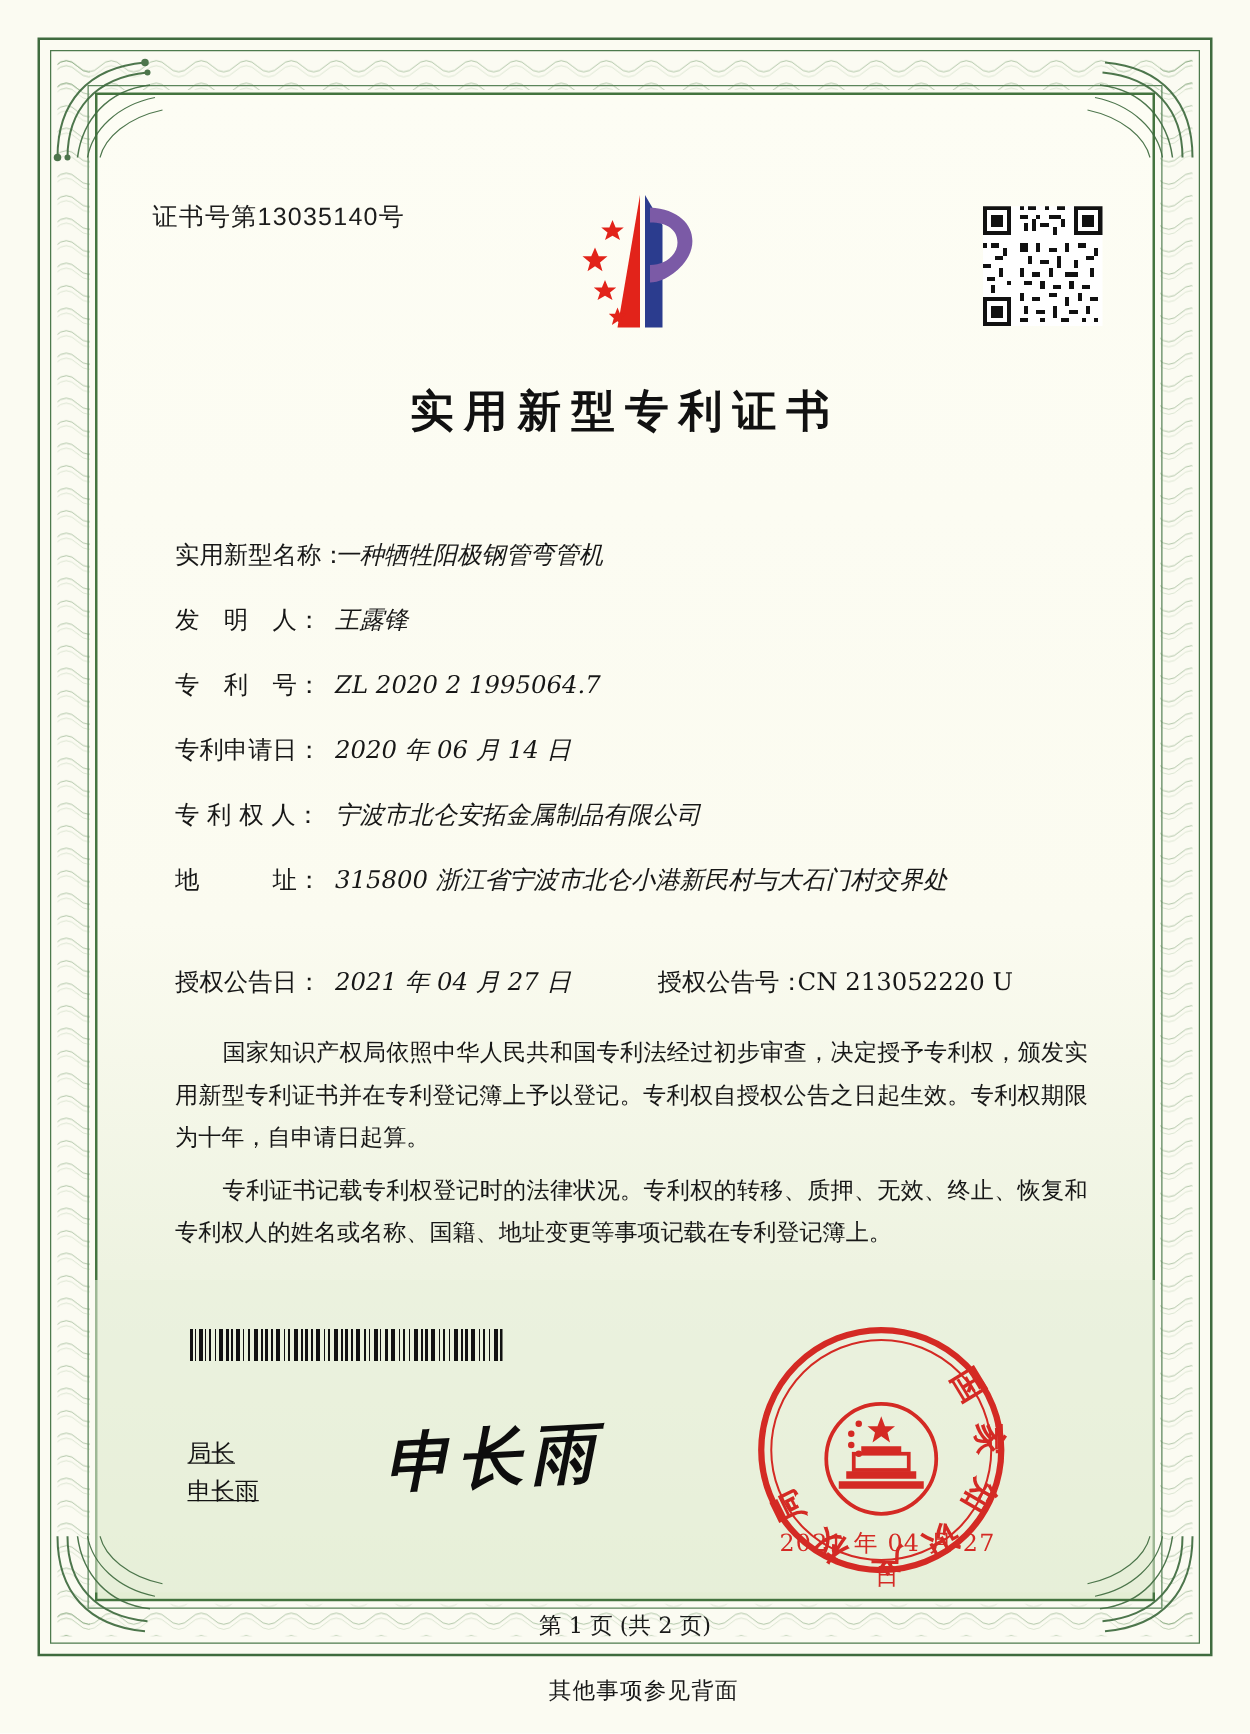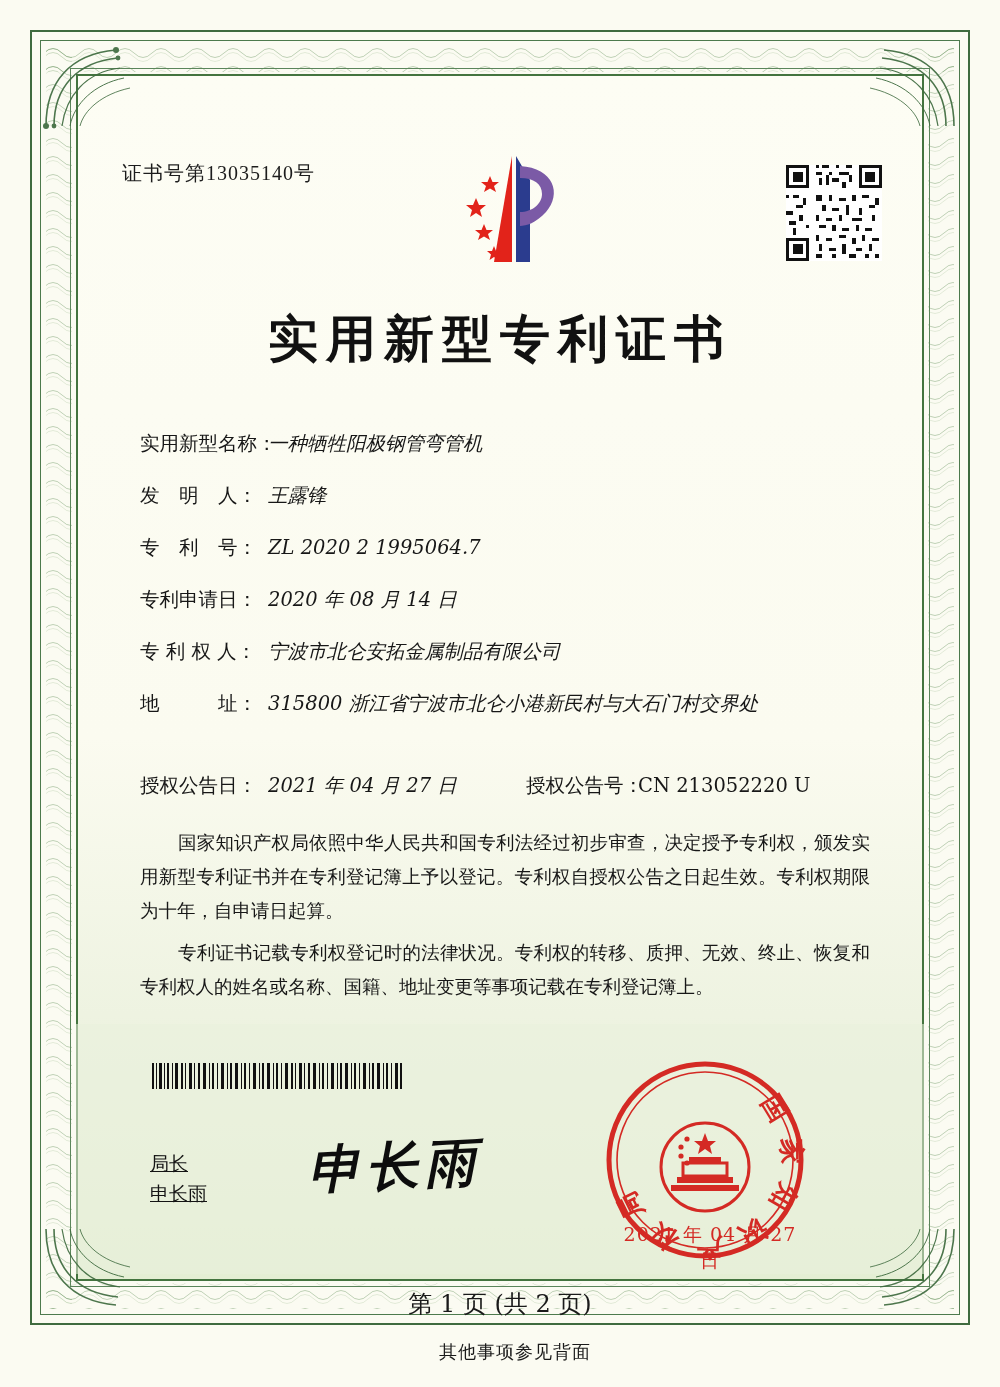--- a/index.html
+++ b/index.html
@@ -73,21 +73,21 @@
   .corner.tl { left: 40px;  top: 42px; }
   .corner.tr { right: 40px; top: 42px; transform: scaleX(-1); }
   .corner.bl { left: 40px;  bottom: 74px; transform: scaleY(-1); }
   .corner.br { right: 40px; bottom: 74px; transform: scale(-1,-1); }
 
   
   .cert-no {
     position: absolute;
     left: 122px;
     top: 160px;
-    font-family: Liberation Serif, serif;
+    font-family: Liberation Sans, sans-serif;
     font-size: 20px;
     color: #1c1c1c;
     letter-spacing: 1px;
   }
   .logo {
     position: absolute;
     left: 450px;
     top: 150px;
     width: 130px;
     height: 125px;
@@ -100,21 +100,21 @@
     height: 96px;
   }
   .title {
     position: absolute;
     left: 0;
     right: 0;
     top: 306px;
     text-align: center;
     font-family: "DejaVu Serif", "Liberation Serif", serif;
     font-weight: bold;
-    font-size: 50px;
+    font-size: 35px;
     letter-spacing: 8px;
     color: #111111;
   }
 
   
   .fields {
     position: absolute;
     left: 140px;
     top: 430px;
     width: 730px;
@@ -216,21 +216,21 @@
   }
 
   
   .page-num {
     position: absolute;
     left: 0;
     right: 0;
     top: 1288px;
     text-align: center;
     font-family: "DejaVu Serif", "Liberation Serif", serif;
-    font-size: 24px;
+    font-size: 18px;
     color: #1a1a1a;
   }
   .back-note {
     position: absolute;
     left: 0;
     right: 0;
     top: 1340px;
     text-align: center;
     font-family: "DejaVu Serif", "Liberation Serif", serif;
     font-size: 18px;
@@ -407,21 +407,21 @@
     <div class="field-row">
       <div class="field-label">发　明　人：</div>
       <div class="field-value">王露锋</div>
     </div>
     <div class="field-row">
       <div class="field-label">专　利　号：</div>
       <div class="field-value">ZL 2020 2 1995064.7</div>
     </div>
     <div class="field-row">
       <div class="field-label">专利申请日：</div>
-      <div class="field-value">2020 年 08 月 14 日</div>
+      <div class="field-value">2020 年 06 月 14 日</div>
     </div>
     <div class="field-row">
       <div class="field-label">专 利 权 人：</div>
       <div class="field-value">宁波市北仑安拓金属制品有限公司</div>
     </div>
     <div class="field-row">
       <div class="field-label">地　　　址：</div>
       <div class="field-value">315800 浙江省宁波市北仑小港新民村与大石门村交界处</div>
     </div>
     <div class="field-row dual">

